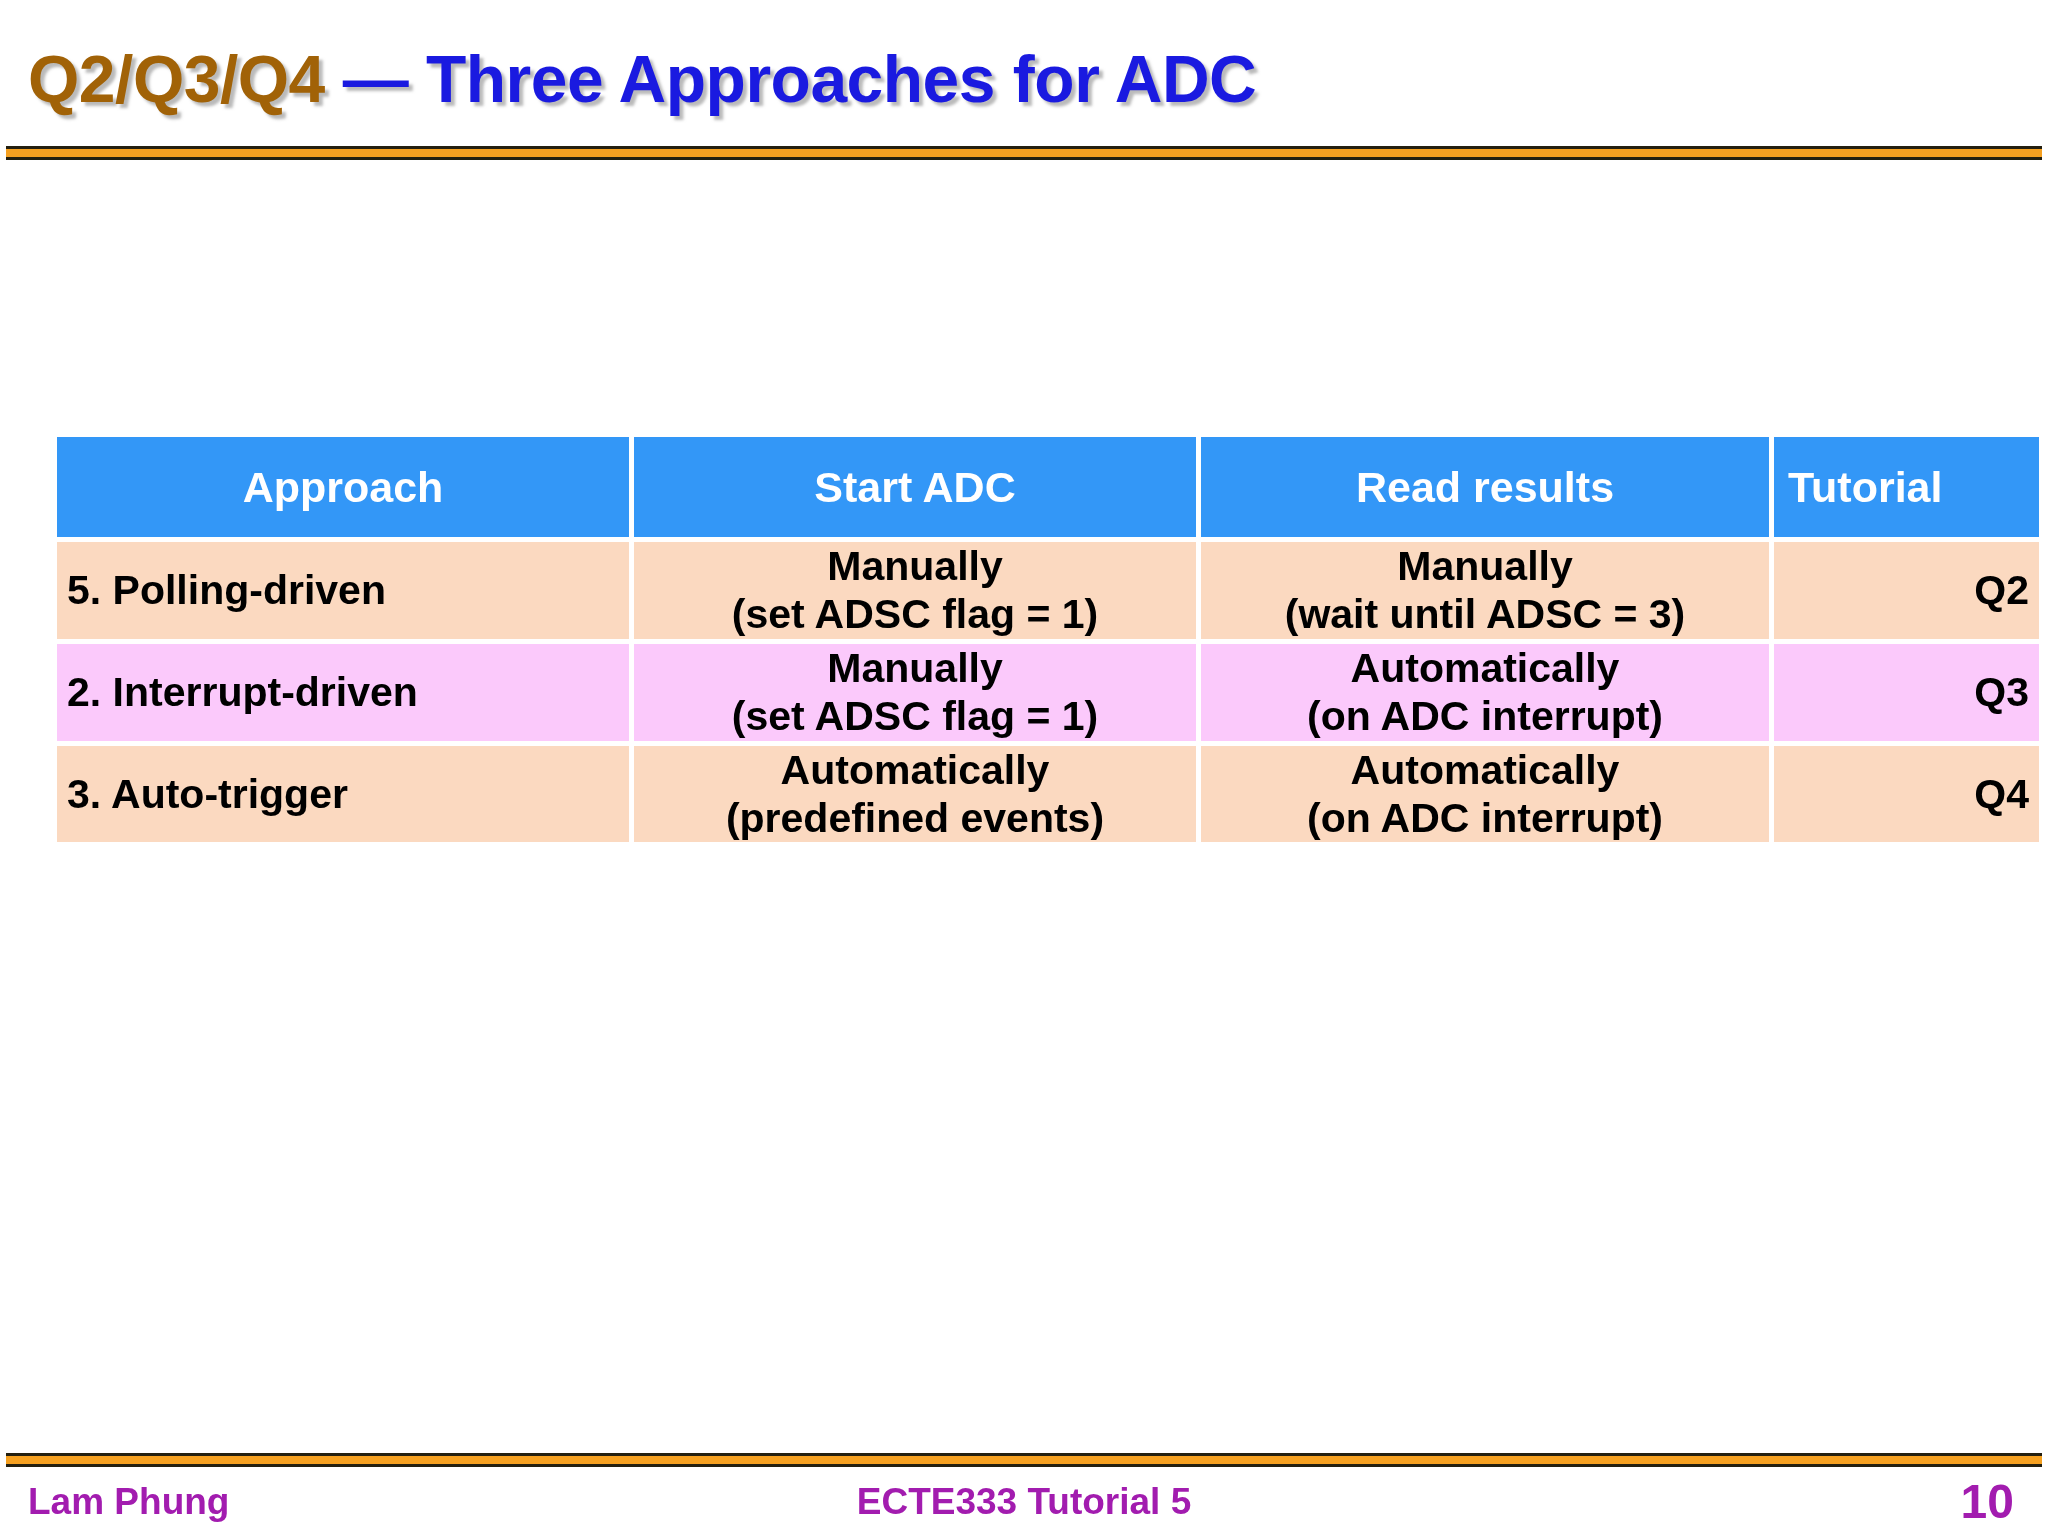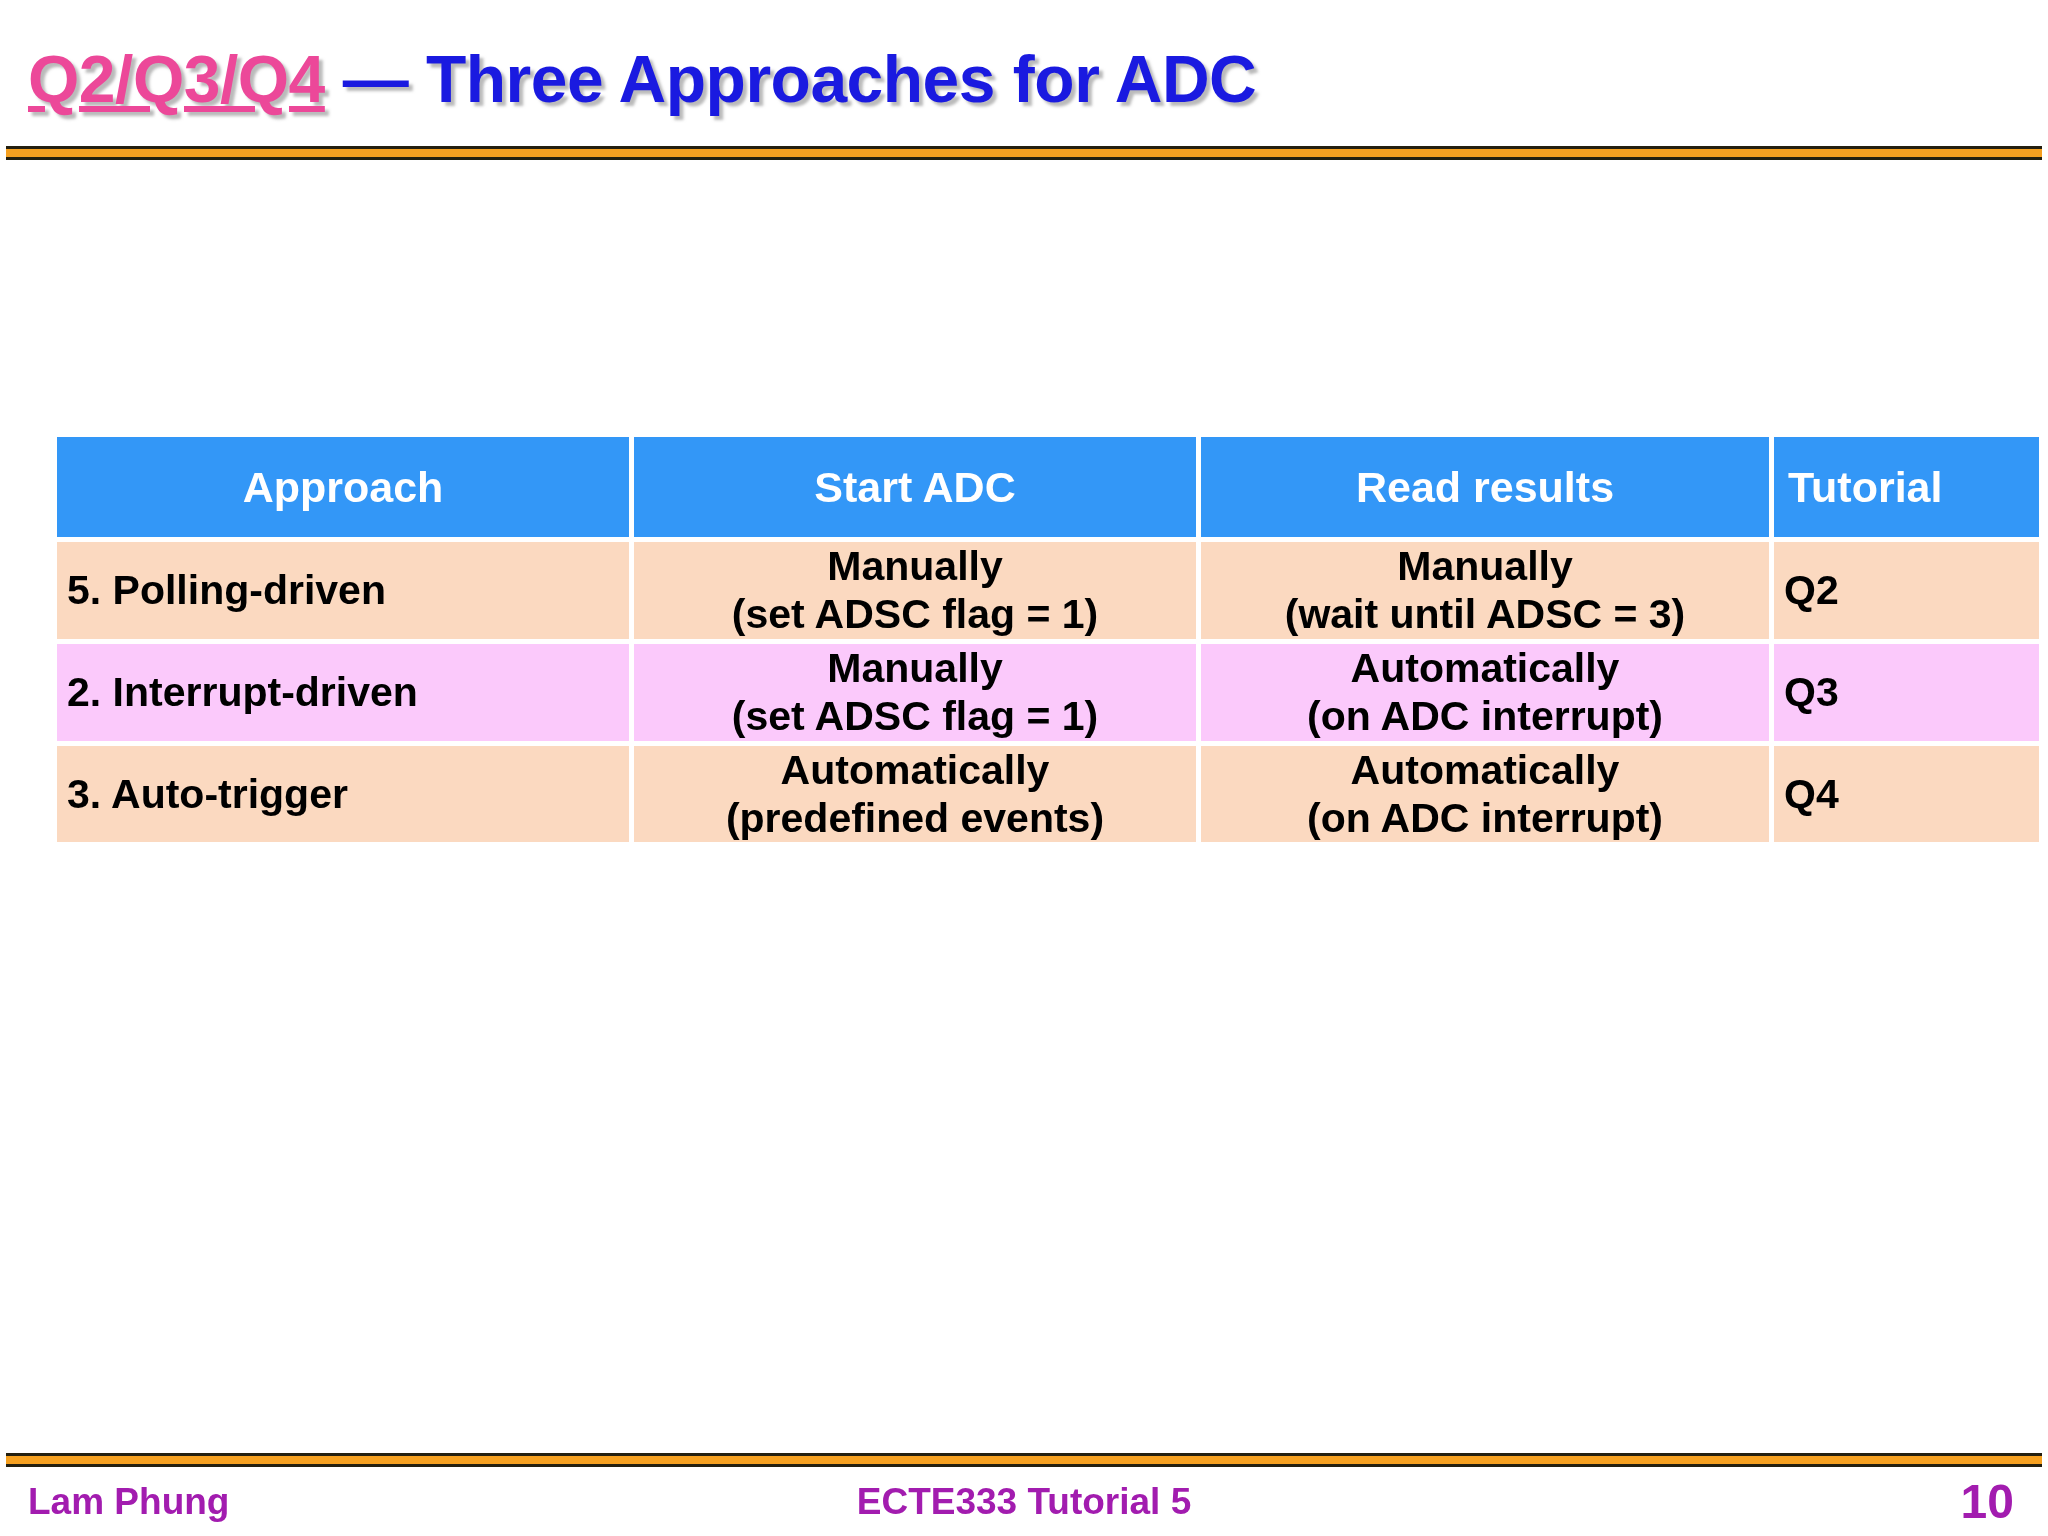--- a/index.html
+++ b/index.html
@@ -30,23 +30,22 @@
     align-items: center;
   }
   .title-text {
     font-size: 66px;
     font-weight: bold;
     line-height: 1;
     white-space: nowrap;
     letter-spacing: -0.5px;
   }
   .title-part-a {
-    color: #ec4899;
+    color: #a16207;
     text-shadow: 4px 4px 3px rgba(130,130,130,0.55);
-    text-decoration: underline;
   }
   .title-part-b {
     color: #1a1ae0;
     text-shadow: 4px 4px 3px rgba(130,130,130,0.55);
   }
 
   
   .rule {
     position: absolute;
     left: 6px;
@@ -108,21 +107,21 @@
   }
   td.approach-cell {
     text-align: left;
     padding-left: 20px;
     font-size: 44px;
   }
   td.detail-cell {
     text-align: center;
   }
   td.example-cell {
-    text-align: left;
+    text-align: right;
     padding-left: 26px;
     font-size: 44px;
   }
   tr.row-peach td { background: #fbd9c0; }
   tr.row-pink  td { background: #fbc9fb; }
 
   .detail-line-1 { display: block; }
   .detail-line-2 { display: block; }
 
   

